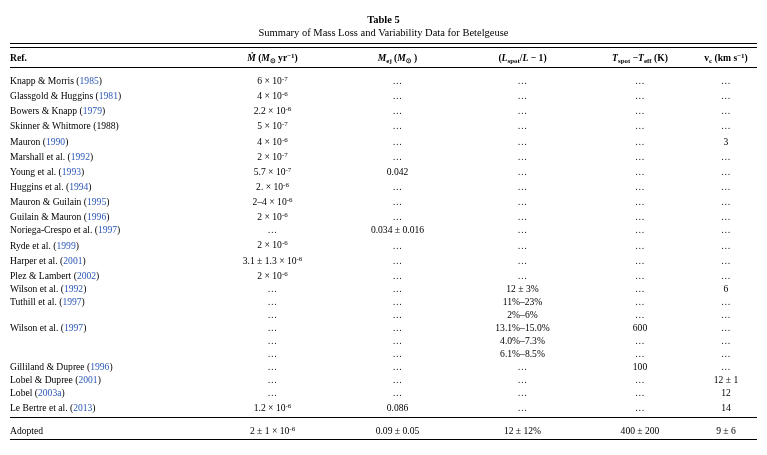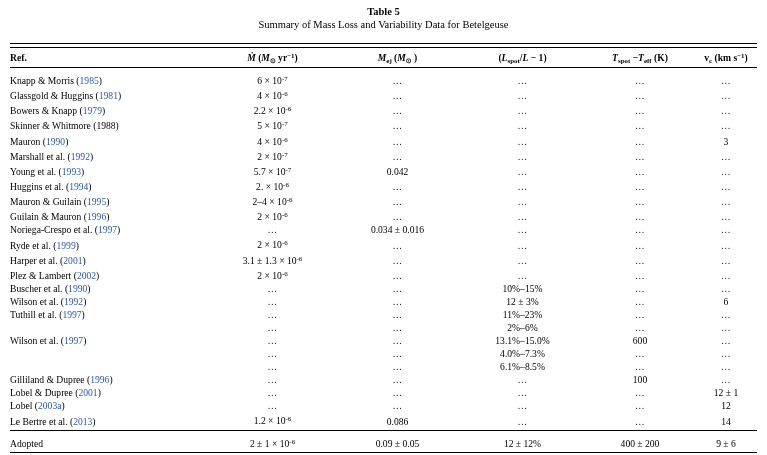--- a/index.html
+++ b/index.html
@@ -10,33 +10,33 @@
   body {
     width: 767px;
     height: 455px;
     font-family: "Liberation Serif", serif;
     color: #000000;
     overflow: hidden;
   }
   .table-wrap {
     width: 747px;
     margin: 0 auto;
-    padding-top: 5px;
+    padding-top: 13px;
   }
   .tbl-number {
     text-align: center;
     font-weight: bold;
     font-size: 10.5px;
     line-height: 13px;
   }
   .tbl-caption {
     text-align: center;
     font-size: 10.5px;
     line-height: 13px;
-    margin-bottom: 12px;
+    margin-bottom: 4px;
   }
   table.data {
     width: 100%;
     border-collapse: collapse;
     font-size: 9.6px;
   }
   table.data th, table.data td {
     padding: 0;
     line-height: 13.05px;
     vertical-align: baseline;
@@ -224,28 +224,20 @@
         </tr>
         <tr>
           <td class="c-ref">Plez &amp; Lambert (<a class="cite" href="#">2002</a>)</td>
           <td class="c-mdot">2 × 10<span class="sup">-6</span></td>
           <td class="c-mej"><span class="dots">…</span></td>
           <td class="c-lspot"><span class="dots">…</span></td>
           <td class="c-tspot"><span class="dots">…</span></td>
           <td class="c-vc"><span class="dots">…</span></td>
         </tr>
         <tr>
-          <td class="c-ref">Buscher et al. (<a class="cite" href="#">1990</a>)</td>
-          <td class="c-mdot"><span class="dots">…</span></td>
-          <td class="c-mej"><span class="dots">…</span></td>
-          <td class="c-lspot">10%–15%</td>
-          <td class="c-tspot"><span class="dots">…</span></td>
-          <td class="c-vc"><span class="dots">…</span></td>
-        </tr>
-        <tr>
           <td class="c-ref">Wilson et al. (<a class="cite" href="#">1992</a>)</td>
           <td class="c-mdot"><span class="dots">…</span></td>
           <td class="c-mej"><span class="dots">…</span></td>
           <td class="c-lspot">12 ± 3%</td>
           <td class="c-tspot"><span class="dots">…</span></td>
           <td class="c-vc">6</td>
         </tr>
         <tr>
           <td class="c-ref">Tuthill et al. (<a class="cite" href="#">1997</a>)</td>
           <td class="c-mdot"><span class="dots">…</span></td>

